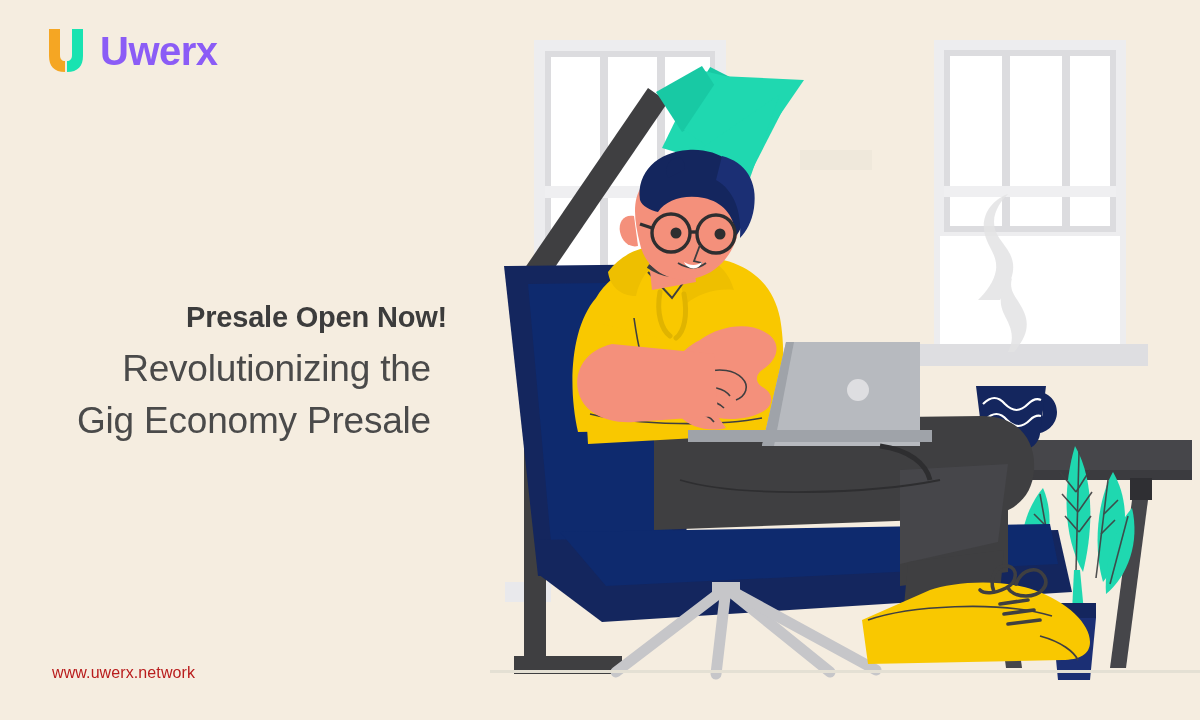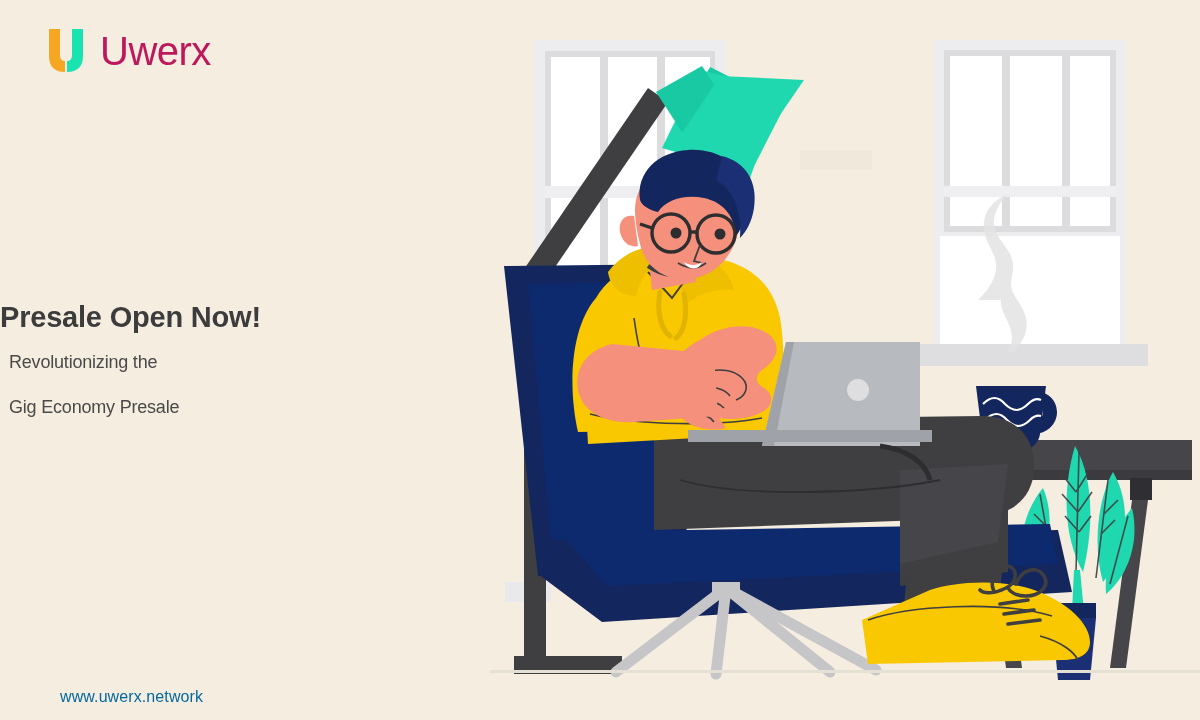--- a/index.html
+++ b/index.html
@@ -23,59 +23,59 @@
     position: absolute;
     left: 46px;
     top: 28px;
     display: flex;
     align-items: center;
     gap: 14px;
   }
   .logo-mark { width: 40px; height: 46px; display: block; }
   .logo-word {
     font-size: 40px;
-    font-weight: normal;
-    color: #be185d;
+    font-weight: bold;
+    color: #8b5cf6;
     letter-spacing: -0.5px;
     line-height: 1;
     font-family: "Liberation Sans", sans-serif;
   }
   
   .copy-block {
     position: absolute;
     left: 0;
     top: 300px;
     width: 447px;
+    text-align: right;
     color: #3C3C3C;
   }
   .copy-h1 {
     font-size: 29px;
     font-weight: bold;
     line-height: 35px;
     margin: 0;
     letter-spacing: -0.2px;
     color: #3C3C3C;
   }
   .copy-line {
-    font-size: 18px;
+    font-size: 37px;
     font-weight: normal;
     line-height: 36px;
-    margin: 9px;
+    margin: 16px;
     letter-spacing: -0.2px;
     color: #4A4A4A;
   }
   
   .site-url {
     position: absolute;
-    left: 60px;
+    left: 52px;
     top: 664px;
     font-size: 16px;
-    color: #0369a1;
+    color: #b91c1c;
     letter-spacing: 0.1px;
-    margin-top: 24px;
   }
   
   .illustration {
     position: absolute;
     left: 0;
     top: 0;
     width: 1200px;
     height: 720px;
   }
 </style>

